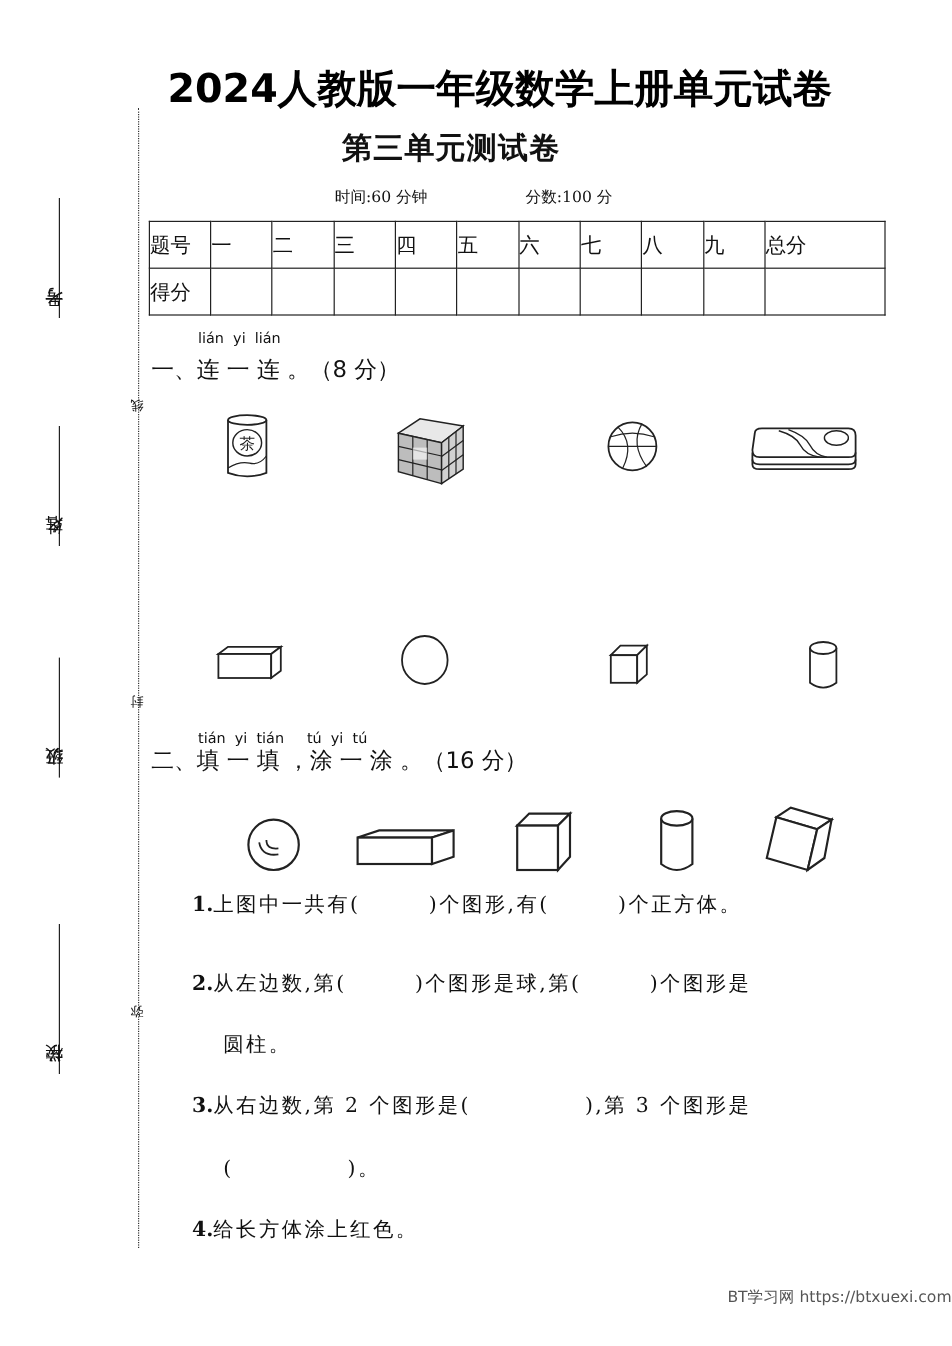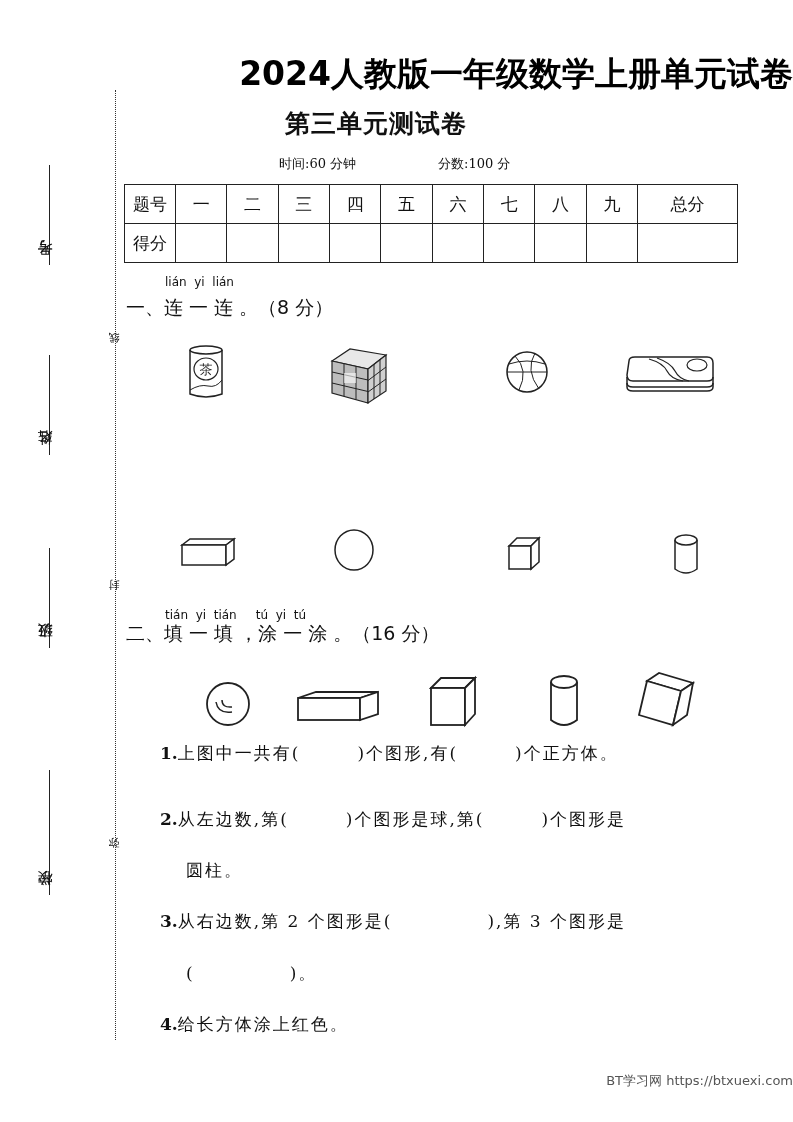--- a/index.html
+++ b/index.html
@@ -1,27 +1,27 @@
 <!DOCTYPE html>
 <html><head>
 <meta charset="utf-8">
 <style>
   html, body { margin:0; padding:0; background:#ffffff; }
   body { width:793px; height:1122px; position:relative; overflow:hidden; font-family:"DejaVu Serif", serif; color:#111; }
   .abs { position:absolute; }
-  .main-title { left:0; width:793px; top:52px; text-align:right; font-family:"DejaVu Sans", sans-serif; font-weight:bold; font-size:33px; letter-spacing:0px; color:#000; padding-left:40px; box-sizing:border-box; }
+  .main-title { left:0; width:793px; top:52px; text-align:center; font-family:"DejaVu Sans", sans-serif; font-weight:bold; font-size:33px; letter-spacing:0px; color:#000; padding-left:40px; box-sizing:border-box; }
   .sub-title { left:285px; top:107px; font-size:25px; font-weight:bold; font-family:"DejaVu Serif", serif; letter-spacing:1px; }
   .meta { top:155px; font-size:13px; }
   .dotted-line { left:115px; top:90px; height:950px; border-left:1.5px dotted #333; width:0; }
   .margin-cut { left:108px; font-size:11px; background:#fff; line-height:14px; width:14px; text-align:center; writing-mode:vertical-rl; transform:rotate(180deg); }
   .side-field { left:30px; width:40px; }
   .side-label { position:absolute; left:6px; font-family:"DejaVu Sans", sans-serif; font-size:15px; writing-mode:vertical-rl; transform:rotate(180deg); }
   .side-line { position:absolute; left:19px; width:0; border-left:1.5px solid #222; }
   table.score { position:absolute; left:124px; top:184px; width:614px; border-collapse:collapse; font-family:"DejaVu Sans", sans-serif; font-size:17px; }
-  table.score td { border:1.5px solid #222; height:38px; text-align:center; padding:0; }
+  table.score td { border:1.5px solid #222; height:38px; text-align:left; padding:0; }
   table.score td.first { width:50px; }
   .section-head { font-family:"DejaVu Sans", sans-serif; font-size:19px; font-weight:normal; }
   .pinyin { font-family:"DejaVu Sans", sans-serif; font-size:12px; }
   .q { left:160px; font-size:17px; letter-spacing:2px; }
   .q b { font-weight:bold; letter-spacing:0; }
   .footer { left:0; width:793px; top:1072px; text-align:right; font-family:"DejaVu Sans", sans-serif; font-size:13px; color:#555; }
   svg { position:absolute; overflow:visible; }
 </style>
 </head>
 <body>

